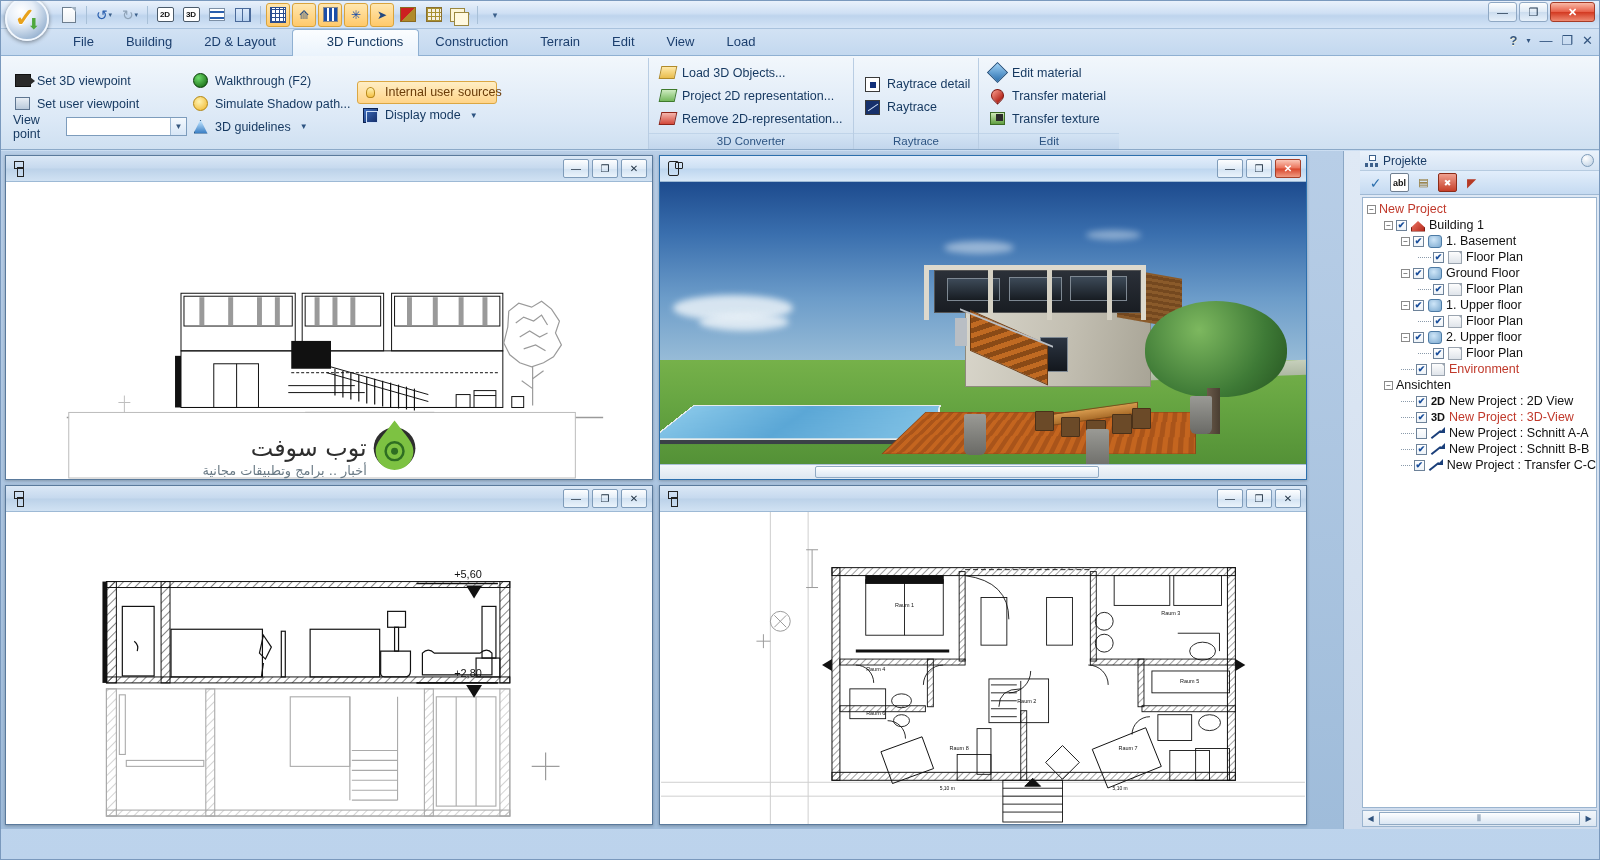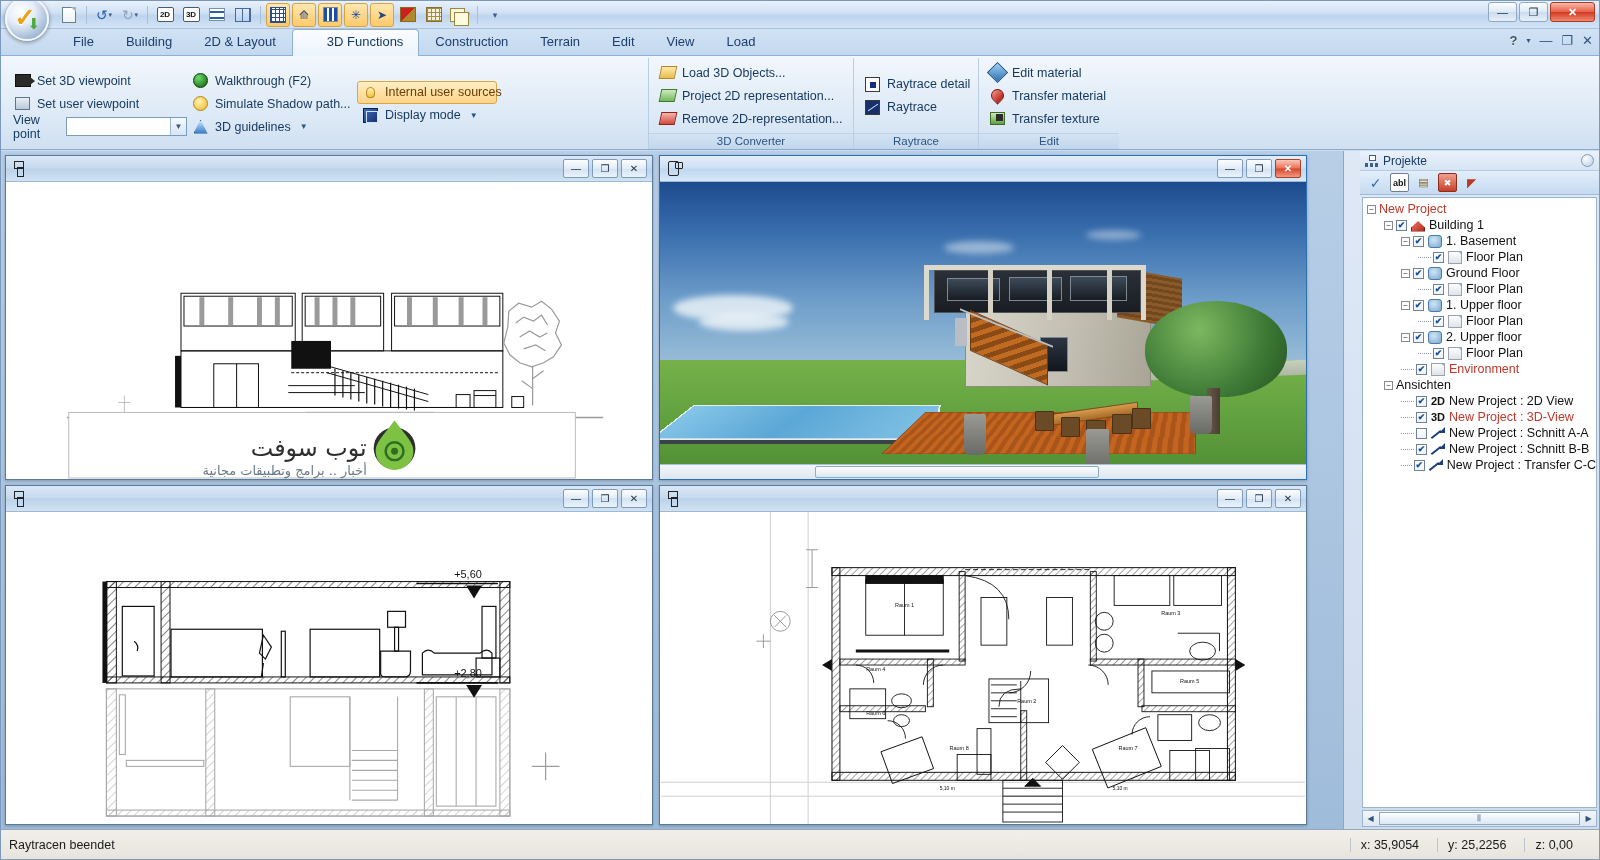--- a/index.html
+++ b/index.html
@@ -1053,21 +1053,13 @@
       </div>
 
     <div class="rp-hscroll">
       <span class="ar">◀</span>
       <span class="rp-hthumb">⦀</span>
       <span class="ar">▶</span>
     </div>
 
   </div>
 
-  <div class="status">
-    <span>Raytracen beendet</span>
-    <span class="coords">
-      <span class="coord">x: 35,9054</span>
-      <span class="coord">y: 25,2256</span>
-      <span class="coord">z: 0,00</span>
-    </span>
-  </div>
 </div>
 
 </body></html>

